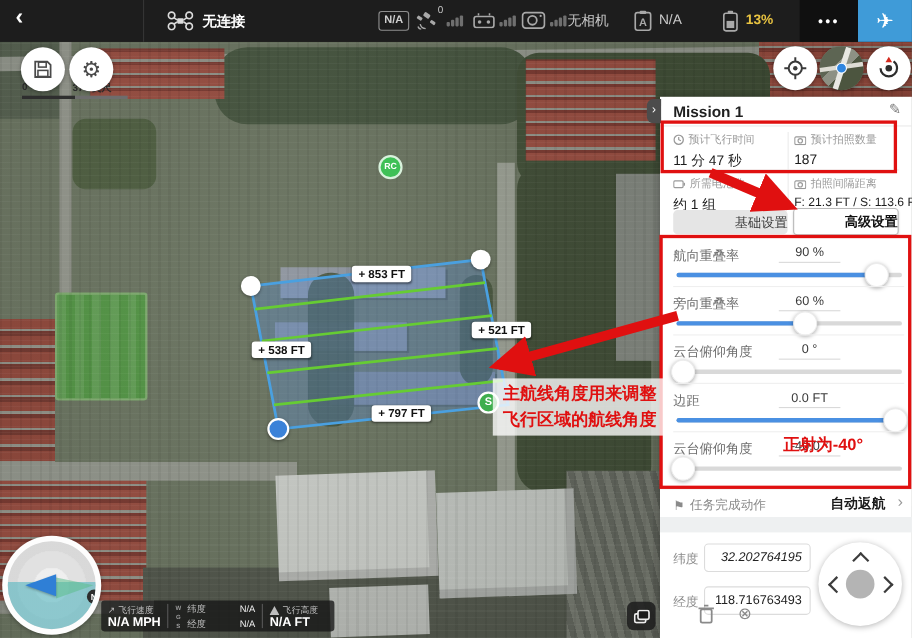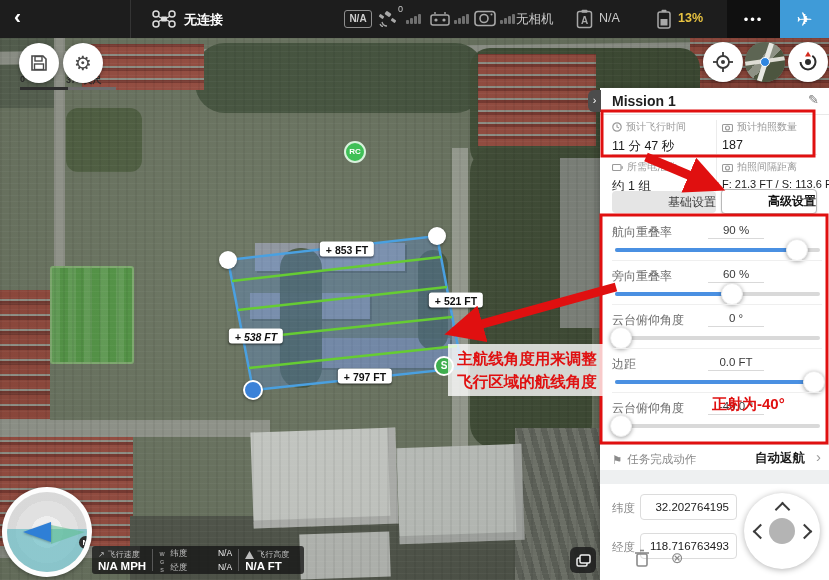--- a/index.html
+++ b/index.html
@@ -162,21 +162,21 @@
   </svg>
 
   <div class="vmark" style="left:219px;top:251px;width:18px;height:18px;background:#fff;box-shadow:0 1px 3px rgba(0,0,0,.4);"></div>
   <div class="vmark" style="left:428px;top:227px;width:18px;height:18px;background:#fff;box-shadow:0 1px 3px rgba(0,0,0,.4);"></div>
   <div class="vmark" style="left:243px;top:380px;width:20px;height:20px;background:#3b82d8;border:2.5px solid #fff;box-sizing:border-box;box-shadow:0 1px 3px rgba(0,0,0,.4);"></div>
   <div class="vmark" style="left:434px;top:356px;width:20px;height:20px;background:#3fae4e;border:2px solid #fff;box-sizing:border-box;color:#fff;font-size:10px;font-weight:bold;text-align:center;line-height:16px;">S</div>
   <div class="vmark" style="left:344px;top:141px;width:22px;height:22px;background:#3fc057;border:2.5px solid #d9f2dd;box-sizing:border-box;color:#fff;font-size:8px;font-weight:bold;text-align:center;line-height:17px;">RC</div>
 
   <div class="dist" style="left:347px;top:249px;">+ 853 FT</div>
   <div class="dist" style="left:456px;top:300px;">+ 521 FT</div>
-  <div class="dist" style="left:256px;top:336px;font-style:italic;">+ 538 FT</div>
+  <div class="dist" style="left:256px;top:318px;">+ 538 FT</div>
   <div class="dist" style="left:365px;top:376px;">+ 797 FT</div>
 
   <span class="scaletxt" style="left:20px;top:74px;">0</span>
   <span class="scaletxt" style="left:66px;top:74px;">375 英尺</span>
   <div class="abs" style="left:20px;top:87px;width:96px;height:3px;background:linear-gradient(90deg,#2e2e2e 0 50%,#6d6d6d 50%);z-index:6;"></div>
 
   <div class="circlebtn" style="left:19px;top:43px;">
     <svg width="18" height="18" viewBox="0 0 18 18">
       <path d="M2 2 h11 l3 3 v11 h-14 z" fill="none" stroke="#4a4a4a" stroke-width="1.6"></path>
       <rect x="5" y="2.5" width="7" height="4.5" fill="none" stroke="#4a4a4a" stroke-width="1.4"></rect>
@@ -363,21 +363,21 @@
       <span class="fl">
           <span>⚑</span>
           <span>任务完成动作</span>
         </span>
       <span class="fv">自动返航</span>
       <span class="fc">›</span>
     </div>
     <div class="gap"></div>
 
     <span class="coordlab" style="top:413px;">纬度</span>
-    <div class="coordbox" style="top:406px;">32.202764195</div>
+    <div class="coordbox" style="top:406px;font-style:italic;">32.202764195</div>
     <span class="coordlab" style="top:452px;">经度</span>
     <div class="coordbox" style="top:445px;">118.716763493</div>
 
     <div id="dpad">
       <span class="dch" style="left:33px;top:11px;transform:rotate(-45deg);"></span>
       <span class="dch" style="left:11px;top:33px;transform:rotate(-135deg);"></span>
       <span class="dch" style="left:55px;top:33px;transform:rotate(45deg);"></span>
       <span class="c"></span>
     </div>
   </div>

